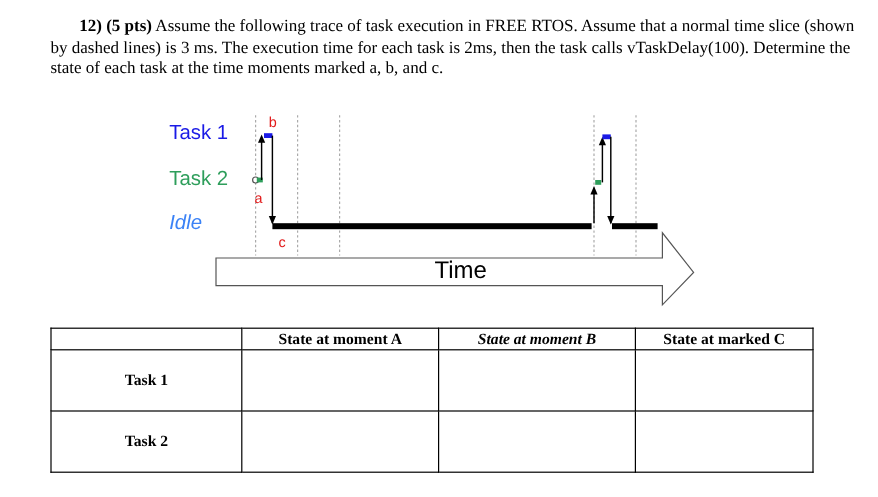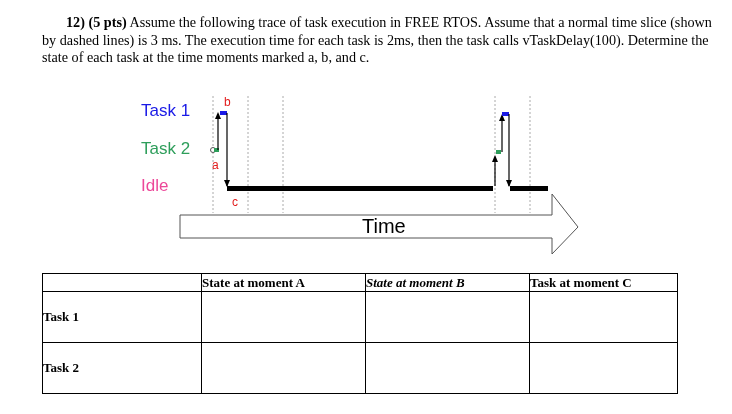--- a/index.html
+++ b/index.html
@@ -3,21 +3,21 @@
 <meta charset="utf-8">
 <style>
   html, body { margin:0; padding:0; background:#fff; }
   body { width:732px; height:414px; position:relative; overflow:hidden; font-family:"Liberation Serif", serif; color:#000; }
   .question { position:absolute; left:42px; top:14px; width:680px; font-size:14.2px; line-height:17.5px; }
   .question b { font-weight:bold;margin-left:24px; }
   .diagram { position:absolute; left:0; top:0; width:732px; height:270px; }
   .lbl { position:absolute; font-family:"Liberation Sans", sans-serif; font-size:17px; }
   .marker { position:absolute; font-family:"Liberation Sans", sans-serif; font-size:12px; color:#e21b1b; }
   table.states { position:absolute; left:42px; top:273px; border-collapse:collapse; font-family:"Liberation Serif", serif; font-size:13px; font-weight:bold; }
-  table.states td, table.states th { border:1.5px solid #000; padding:0; text-align:left; }
+  table.states td, table.states th { border:1.5px solid #000; padding:0; text-align:center; }
   table.states th { height:17px; font-weight:bold; }
   table.states td.rowlbl { height:50px; }
   table.states td.cell { height:50px; }
 </style>
 </head>
 <body>
 
 <div class="question">
   <b><span>12)</span> <span>(5 pts)</span></b>
   <span>Assume the following trace of task execution in FREE RTOS. Assume that a normal time slice (shown by dashed lines) is 3 ms. The execution time for each task is 2ms, then the task calls vTaskDelay(100). Determine the state of each task at the time moments marked a, b, and c.</span>
@@ -56,34 +56,34 @@
     <path d="M492,162 L495,155 L498,162 z" fill="#000"></path>
     <rect x="496" y="150" width="5" height="4" fill="#2e9e5b"></rect>
     <line x1="502" y1="152" x2="502" y2="118" stroke="#000" stroke-width="1.2"></line>
     <path d="M499,121 L502,114 L505,121 z" fill="#000"></path>
     <rect x="502" y="112" width="7" height="4" fill="#1a1ae6"></rect>
     <line x1="509" y1="114" x2="509" y2="186" stroke="#000" stroke-width="1.2"></line>
     <path d="M506,180 L509,187 L512,180 z" fill="#000"></path>
   </svg>
   <div class="lbl" style="left: 141px; top: 101px; color: rgb(26, 26, 230);">Task 1</div>
   <div class="lbl" style="left: 141px; top: 139px; color: rgb(46, 158, 91);">Task 2</div>
-  <div class="lbl" style="left: 141px; top: 176px; color: #ec4899;">Idle</div>
+  <div class="lbl" style="left: 141px; top: 176px; color: #3b82f6; font-style: italic;">Idle</div>
   <div class="marker" style="left:224px;top:95px;">b</div>
   <div class="marker" style="left:212px;top:158px;">a</div>
   <div class="marker" style="left:232px;top:195px;">c</div>
   <div class="lbl" style="left:362px;top:215px;font-size:20px;">Time</div>
 </div>
 
 <table class="states">
   <tbody>
       <tr>
     <th style="width:158px;"></th>
     <th style="width:163px;">State at moment A</th>
     <th style="width:163px;font-style:italic;">State at moment B</th>
-    <th style="width:147px;">Task at moment C</th>
+    <th style="width:147px;">State at marked C</th>
   </tr>
   <tr>
     <td class="rowlbl">Task 1</td>
     <td class="cell"></td>
     <td class="cell"></td>
     <td class="cell"></td>
   </tr>
   <tr>
     <td class="rowlbl">Task 2</td>
     <td class="cell"></td>

